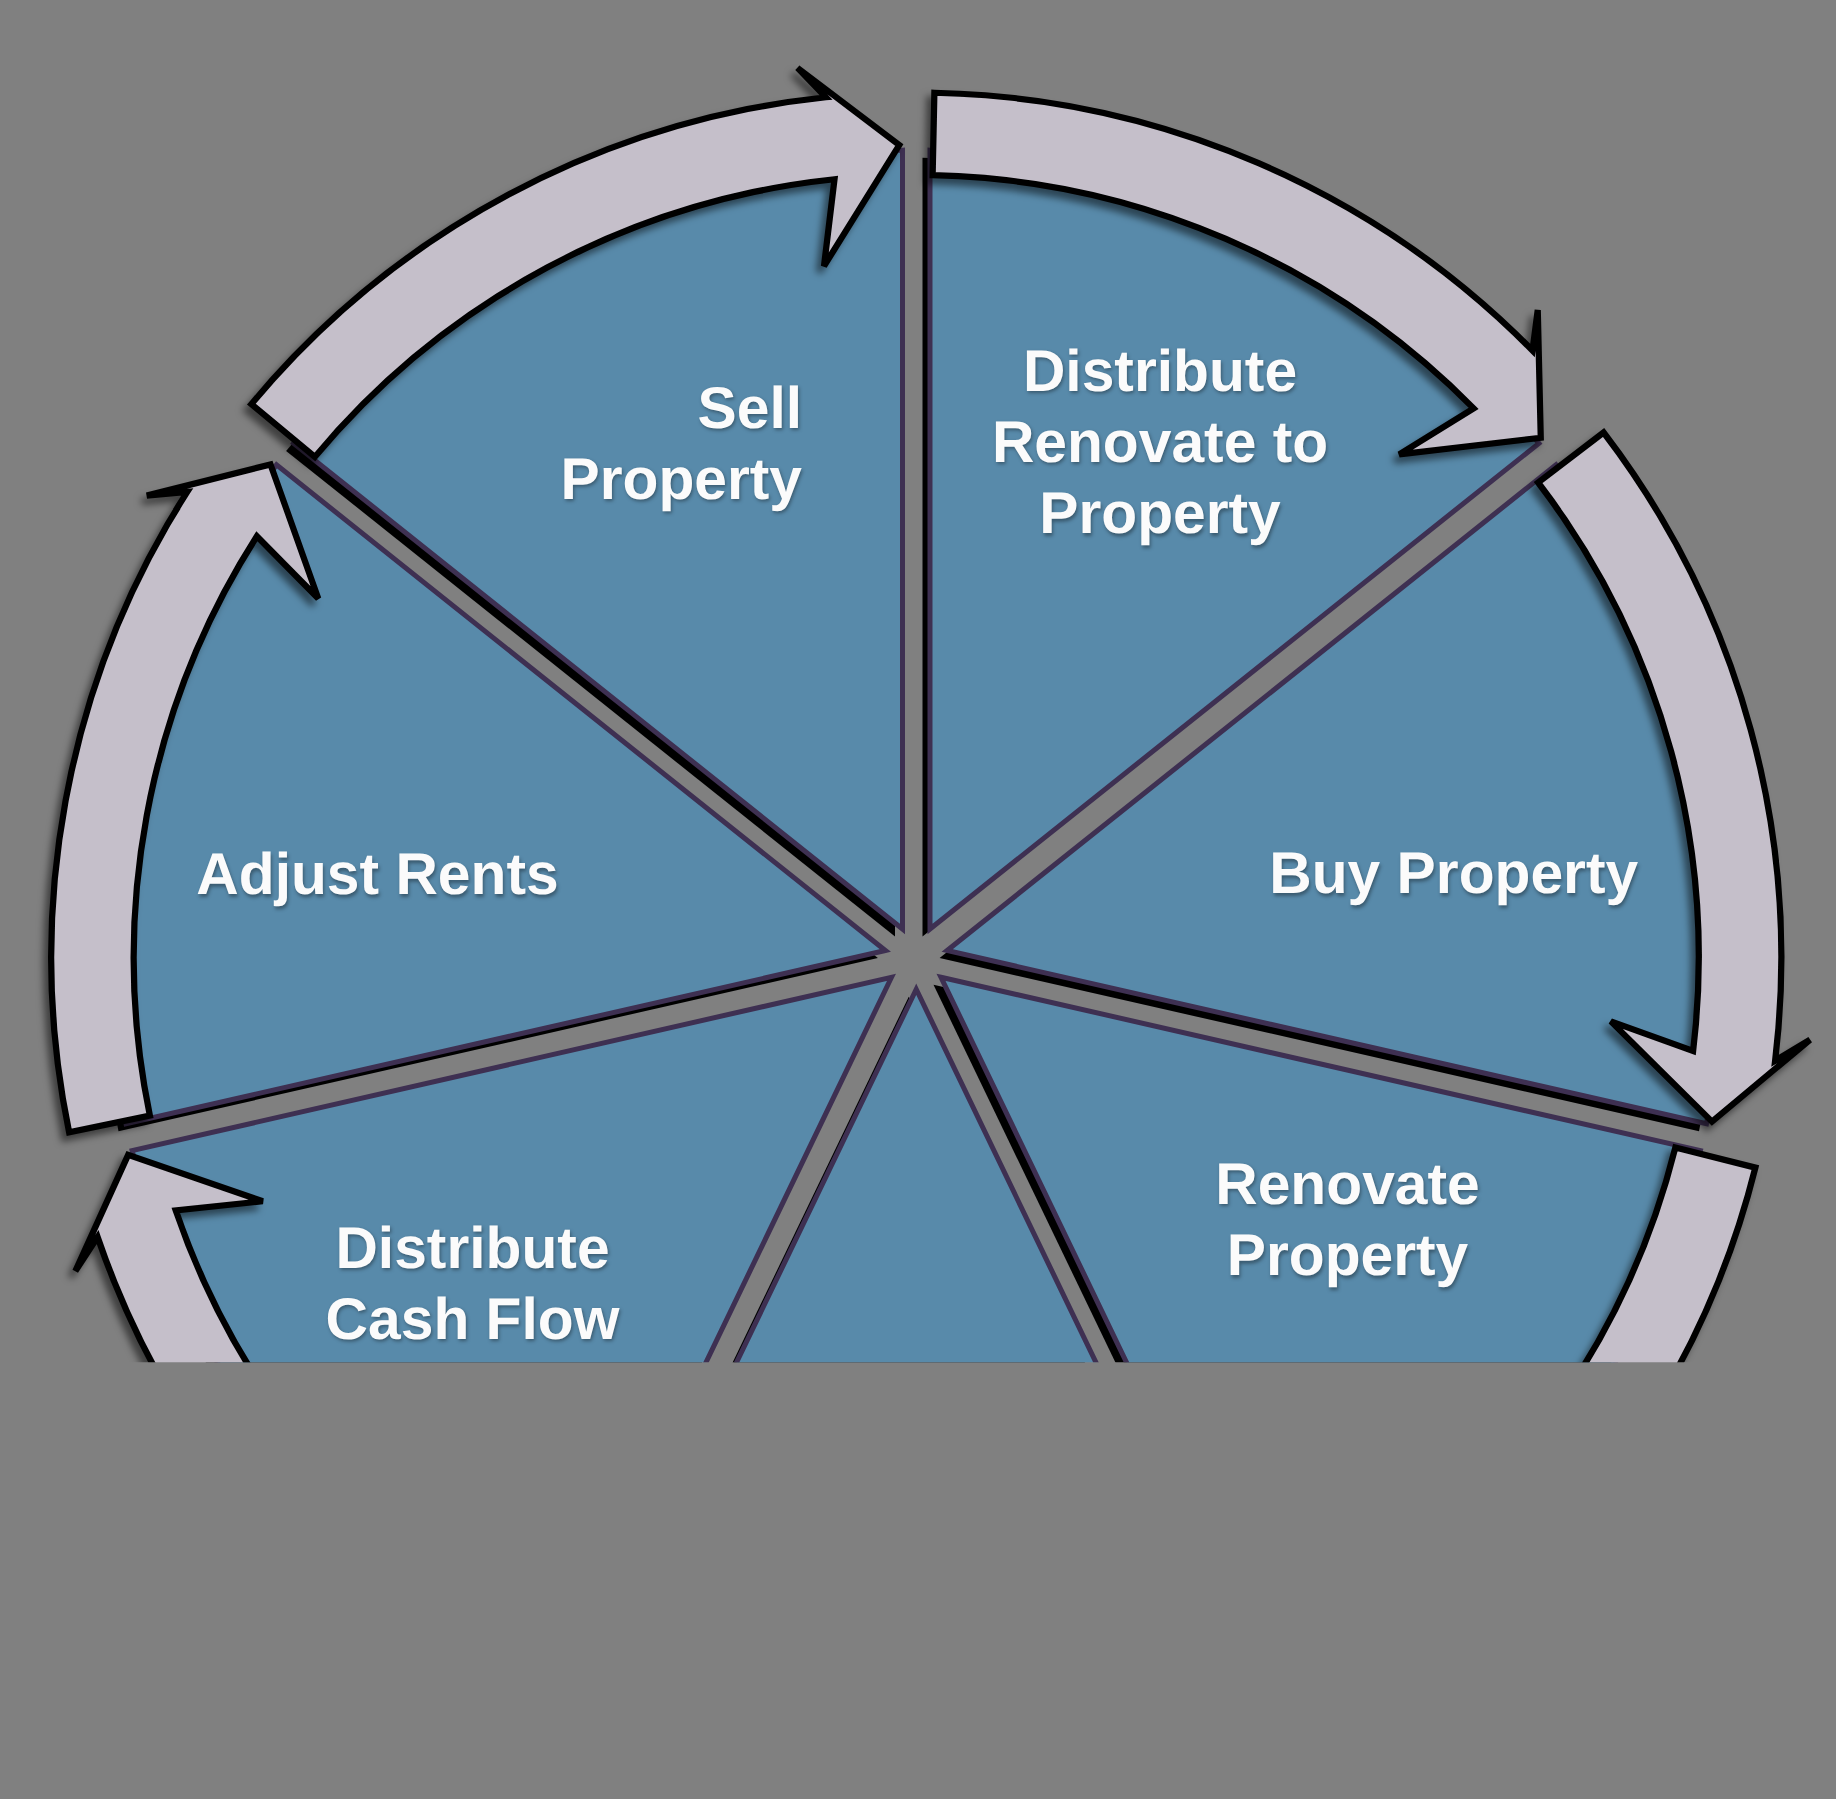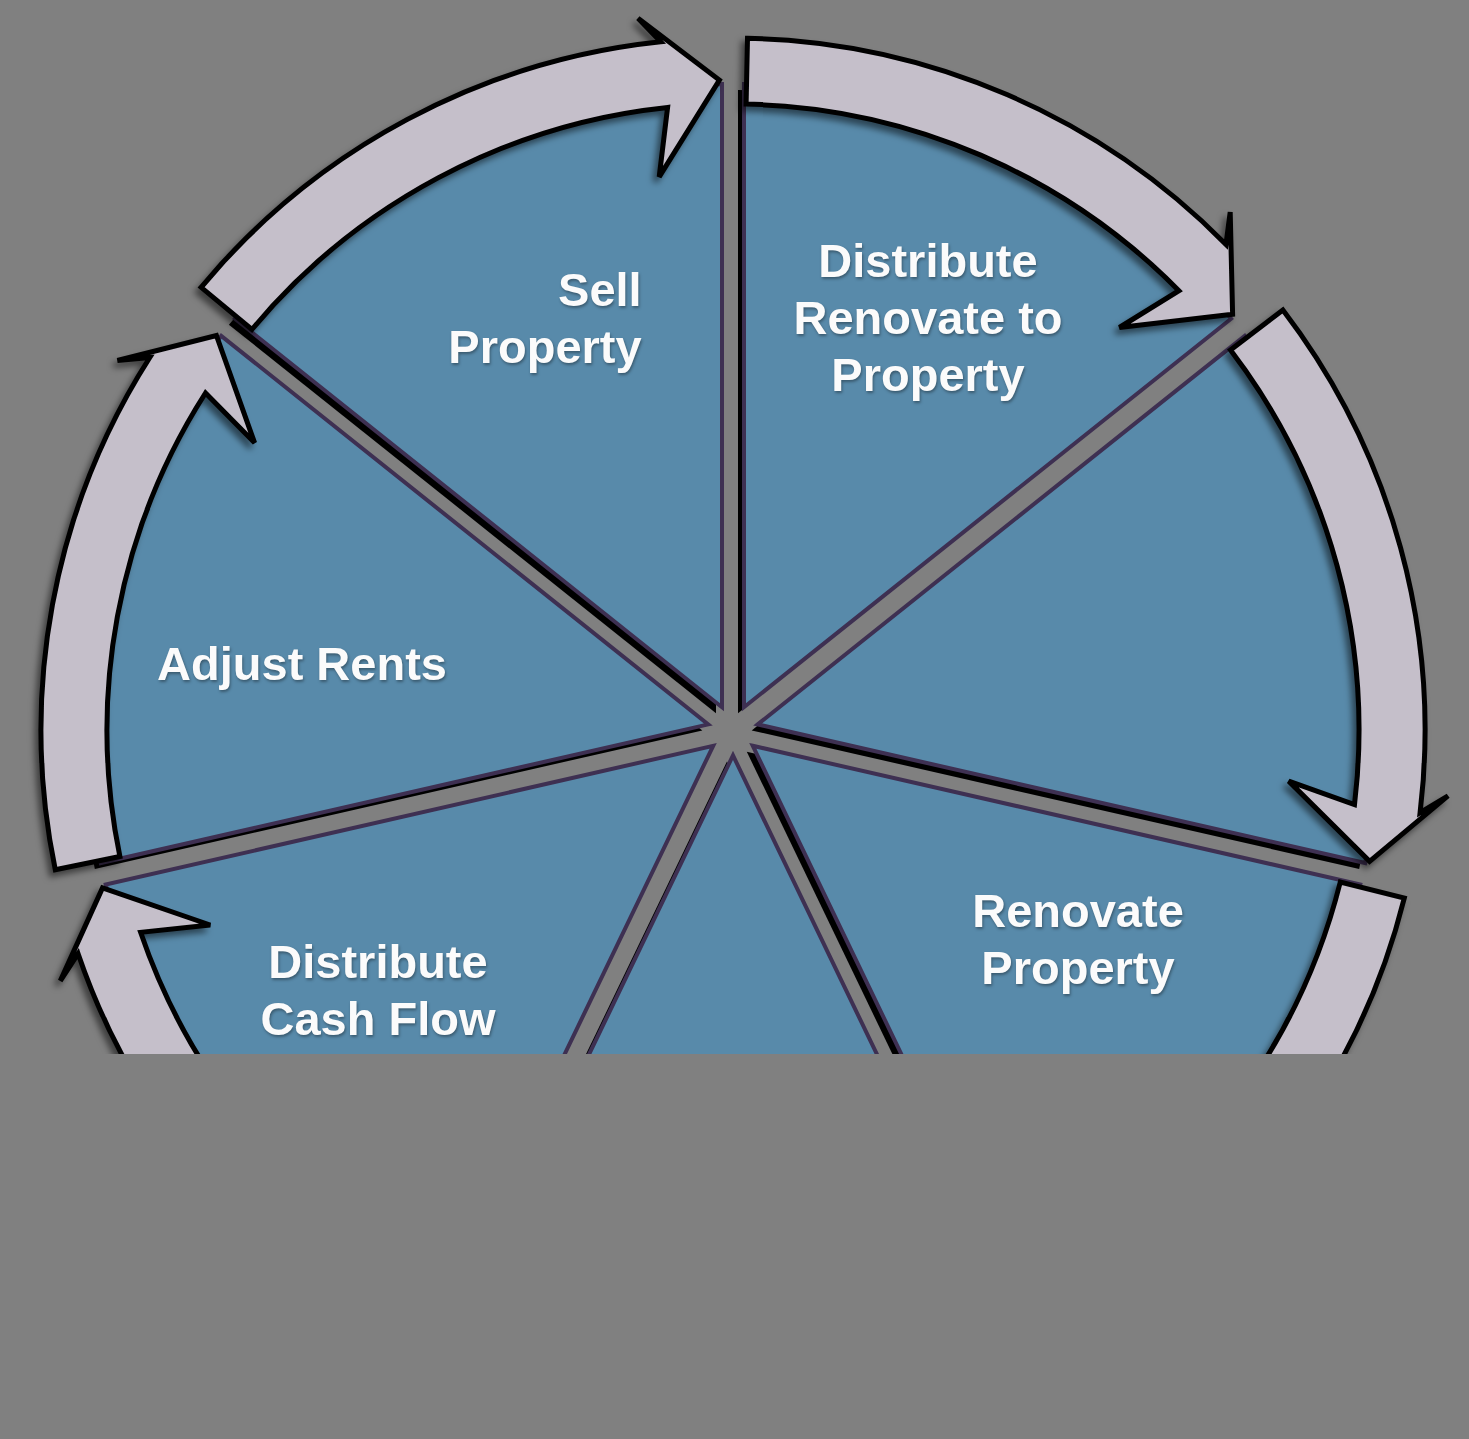--- a/index.html
+++ b/index.html
@@ -7,20 +7,21 @@
     padding: 0;
     background: #808080;
     font-family: "Liberation Sans", sans-serif;
   }
   .stage {
     position: relative;
     width: 1469px;
     height: 1054px;
     background: #808080;
     overflow: hidden;
+    margin-top: 36px;
   }
   .stage svg {
     position: absolute;
     left: 0;
     top: 0;
   }
   .seg-label {
     position: absolute;
     transform: translate(-50%, -50%);
     text-align: center;
@@ -79,20 +80,23 @@
         <path d="M55.3,869.8 A692,692 0 0 1 149.8,357.5 L117.4,360.5 L216.4,335.5 L254.6,442.8 L205.5,393.0 A626,626 0 0 0 119.9,856.5 Z" fill="#C5BFCA" stroke="#000000" stroke-width="5" stroke-linejoin="miter" filter="url(#arrowShadow)"></path>
         <path d="M201.1,287.3 A692,692 0 0 1 660.7,41.8 L638.0,18.3 L719.4,80.1 L659.2,176.9 L667.6,107.4 A626,626 0 0 0 251.9,329.5 Z" fill="#C5BFCA" stroke="#000000" stroke-width="5" stroke-linejoin="miter" filter="url(#arrowShadow)"></path>
       </g>
   </svg>
 
   <div class="seg-label pos-seg0">
     <span>Distribute</span>
     <span>Renovate to</span>
     <span>Property</span>
   </div>
+  <div class="seg-label pos-seg1">
+    <span>Buy Property</span>
+  </div>
   <div class="seg-label pos-seg2">
     <span>Renovate</span>
     <span>Property</span>
   </div>
   <div class="seg-label pos-seg4">
     <span>Distribute</span>
     <span>Cash Flow</span>
   </div>
   <div class="seg-label pos-seg5">
     <span>Adjust Rents</span>

